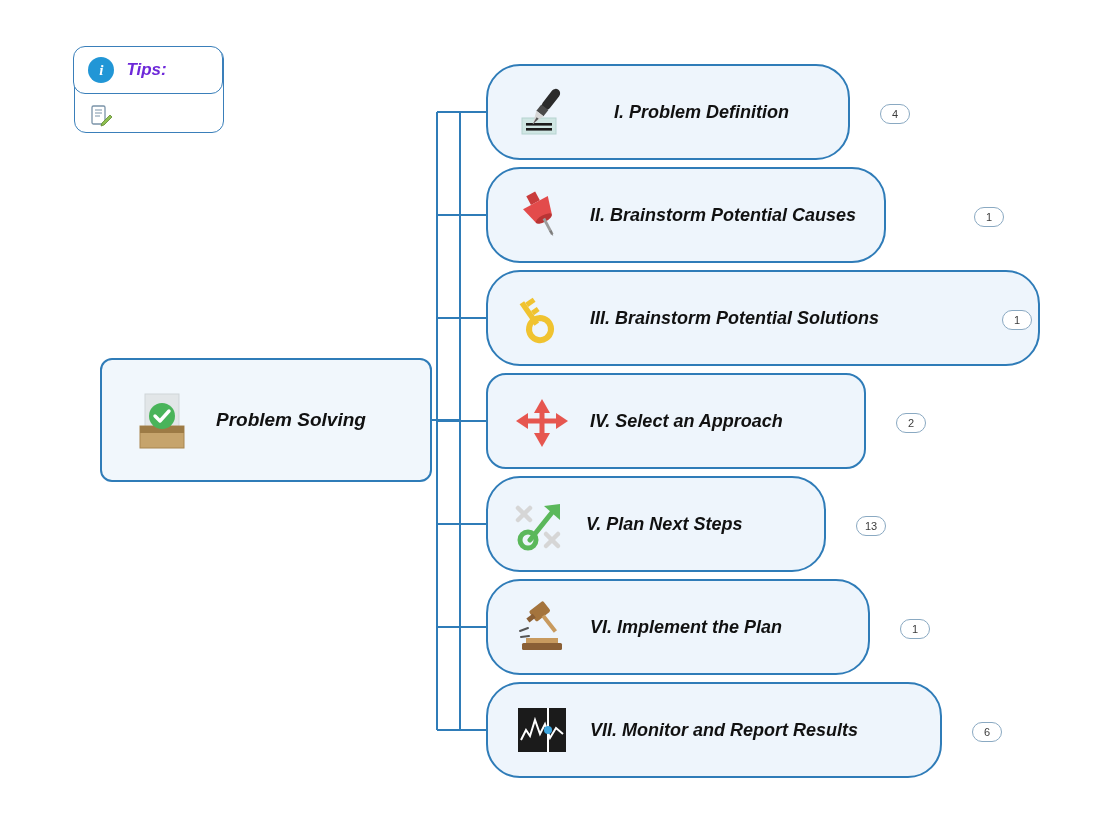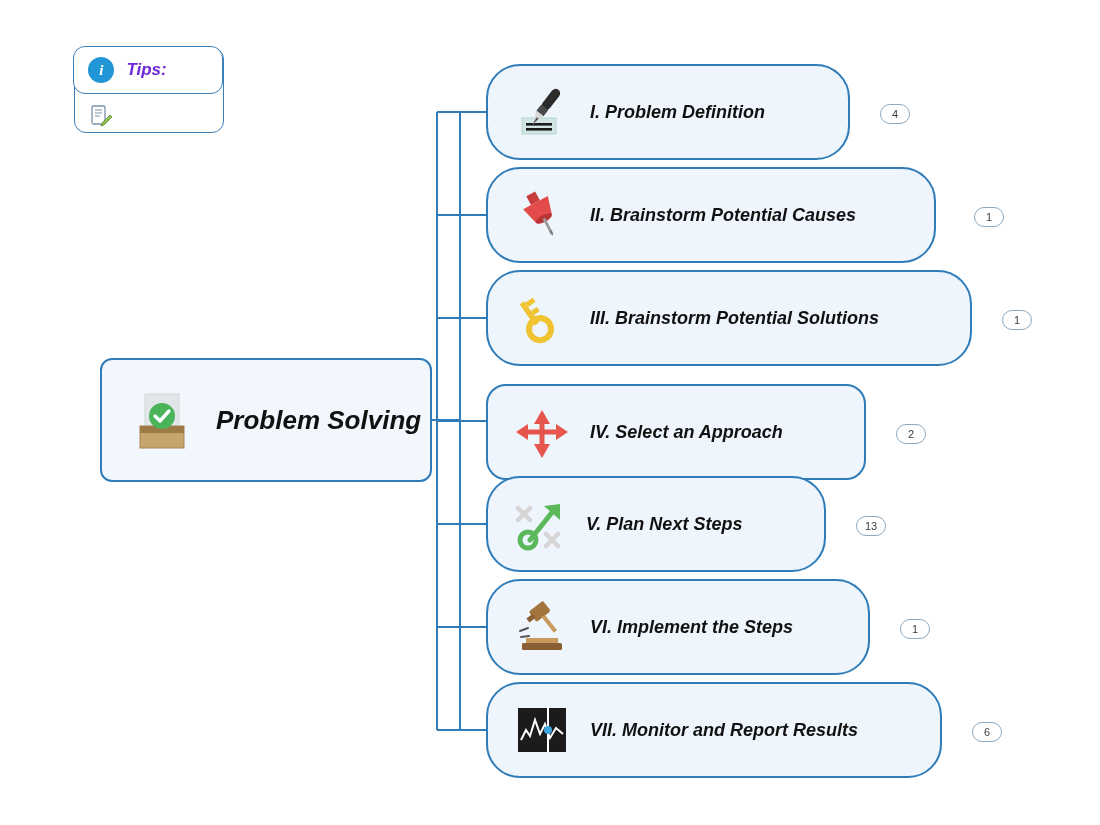--- a/index.html
+++ b/index.html
@@ -92,21 +92,21 @@
     height: 124px;
     background: #f1f7fc;
     border: 2px solid #2f7cb8;
     border-radius: 12px;
     box-sizing: border-box;
     display: flex;
     align-items: center;
     padding-left: 26px;
   }
   .central-title {
-    font-size: 26px;
+    font-size: 19px;
     font-style: italic;
     font-weight: bold;
     color: #111111;
     margin-left: 20px;
   }
 
   
   .topic {
     position: absolute;
     background: #eef5fc;
@@ -188,70 +188,70 @@
         <rect x="17" y="8" width="34" height="34" fill="#e2e6e8" stroke="#cfd5d8" stroke-width="1"></rect>
         <rect x="12" y="40" width="44" height="22" fill="#c6a46c" stroke="#a9864f" stroke-width="1"></rect>
         <rect x="12" y="40" width="44" height="7" fill="#9d7b45"></rect>
         <circle cx="34" cy="30" r="13" fill="#49b45a"></circle>
         <path d="M27 30 l5 5 l9 -10" fill="none" stroke="#ffffff" stroke-width="3.4" stroke-linecap="round" stroke-linejoin="round"></path>
       </svg>
     </div>
     <div class="central-title">Problem Solving</div>
   </div>
 
-  <div class="topic" style="left:486px; top:64px; width:364px;">
+  <div class="topic" style="left:486px; top:64px; width:364px;gap:24px;">
     <div class="topic-icon">
       <svg width="60" height="60" viewBox="0 0 60 60">
         <rect x="10" y="36" width="34" height="16" fill="#cfe6e3" stroke="#b6d4d0" stroke-width="1"></rect>
         <rect x="14" y="41" width="26" height="2.6" fill="#1b1b1b"></rect>
         <rect x="14" y="46" width="26" height="2.6" fill="#1b1b1b"></rect>
         <g transform="rotate(38 30 28)">
           <rect x="26" y="2" width="9" height="24" rx="4.5" fill="#2b2b2b"></rect>
           <rect x="26" y="24" width="9" height="8" fill="#4a4a4a"></rect>
           <path d="M26 32 L35 32 L31.5 45 Z" fill="#d7d7d7"></path>
           <path d="M30.2 37 L32.8 37 L31.5 45 Z" fill="#555555"></path>
         </g>
       </svg>
     </div>
     <div class="topic-label">I. Problem Definition</div>
     <div class="badge" style="left:392px; top:38px;">4</div>
   </div>
 
-  <div class="topic" style="left:486px; top:167px; width:450px;">
+  <div class="topic" style="left:486px; top:167px; width:400px;">
     <div class="topic-icon">
       <svg width="60" height="60" viewBox="0 0 60 60">
         <g transform="rotate(-28 30 30)">
           <rect x="25" y="6" width="10" height="10" fill="#c93c3c"></rect>
           <path d="M16 16 L44 16 L39 34 L21 34 Z" fill="#e34b4b"></path>
           <ellipse cx="30" cy="34" rx="9" ry="3.4" fill="#b93434"></ellipse>
           <rect x="28.6" y="34" width="2.8" height="18" fill="#9b9b9b"></rect>
           <path d="M28.6 48 L31.4 48 L30 54 Z" fill="#7c7c7c"></path>
         </g>
       </svg>
     </div>
     <div class="topic-label">II. Brainstorm Potential Causes</div>
     <div class="badge" style="left:486px; top:38px;">1</div>
   </div>
 
-  <div class="topic" style="left:486px; top:270px; width:486px;">
+  <div class="topic" style="left:486px; top:270px; width:554px;">
     <div class="topic-icon">
       <svg width="60" height="60" viewBox="0 0 60 60">
         <g transform="rotate(-35 30 30)">
           <circle cx="22" cy="38" r="11" fill="none" stroke="#f0c330" stroke-width="6"></circle>
           <rect x="19.5" y="6" width="5.5" height="26" fill="#f0c330"></rect>
           <rect x="25" y="8" width="9" height="5" fill="#f0c330"></rect>
           <rect x="25" y="18" width="7" height="5" fill="#f0c330"></rect>
         </g>
       </svg>
     </div>
     <div class="topic-label">III. Brainstorm Potential Solutions</div>
     <div class="badge" style="left:514px; top:38px;">1</div>
   </div>
 
-  <div class="topic" style="left:486px; top:384px; width:380px;border-radius:20px;">
+  <div class="topic" style="left:486px; top:373px; width:380px;border-radius:20px;">
     <div class="topic-icon">
       <svg width="60" height="60" viewBox="0 0 60 60">
         <g stroke="#e6564f" stroke-width="5" fill="none" stroke-linecap="round">
           <path d="M30 46 L30 20"></path>
           <path d="M30 30 L12 30"></path>
           <path d="M30 30 L48 30"></path>
         </g>
         <path d="M30 8 L38 22 L22 22 Z" fill="#e6564f"></path>
         <path d="M4 30 L16 22 L16 38 Z" fill="#e6564f"></path>
         <path d="M56 30 L44 22 L44 38 Z" fill="#e6564f"></path>
@@ -291,21 +291,21 @@
           <rect x="26" y="6" width="18" height="13" rx="2" fill="#a4743d"></rect>
           <rect x="20" y="10" width="8" height="5" fill="#8a5f35"></rect>
           <rect x="33" y="18" width="4" height="20" fill="#c89a5e"></rect>
         </g>
         <g stroke="#555555" stroke-width="2" stroke-linecap="round">
           <path d="M8 34 L16 31"></path>
           <path d="M9 40 L17 39"></path>
         </g>
       </svg>
     </div>
-    <div class="topic-label">VI. Implement the Steps</div>
+    <div class="topic-label">VI. Implement the Plan</div>
     <div class="badge" style="left:412px; top:38px;">1</div>
   </div>
 
   <div class="topic" style="left:486px; top:682px; width:456px;">
     <div class="topic-icon">
       <svg width="60" height="60" viewBox="0 0 60 60">
         <rect x="6" y="8" width="48" height="44" fill="#1b1b1b"></rect>
         <polyline points="9,40 14,30 18,36 23,20 28,34 33,24 38,38 44,28 51,34" fill="none" stroke="#ffffff" stroke-width="2"></polyline>
         <line x1="36" y1="8" x2="36" y2="52" stroke="#ffffff" stroke-width="2"></line>
         <circle cx="36" cy="30" r="4" fill="#3ea7e0"></circle>

